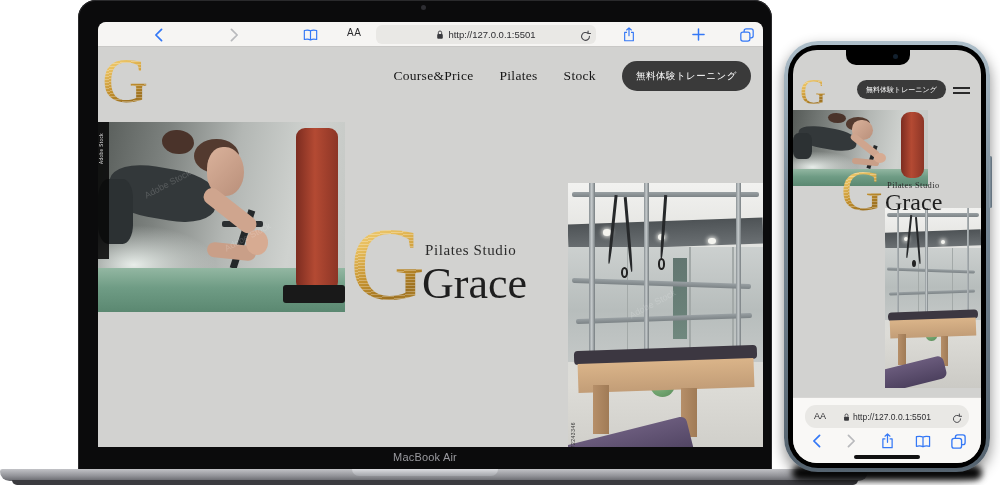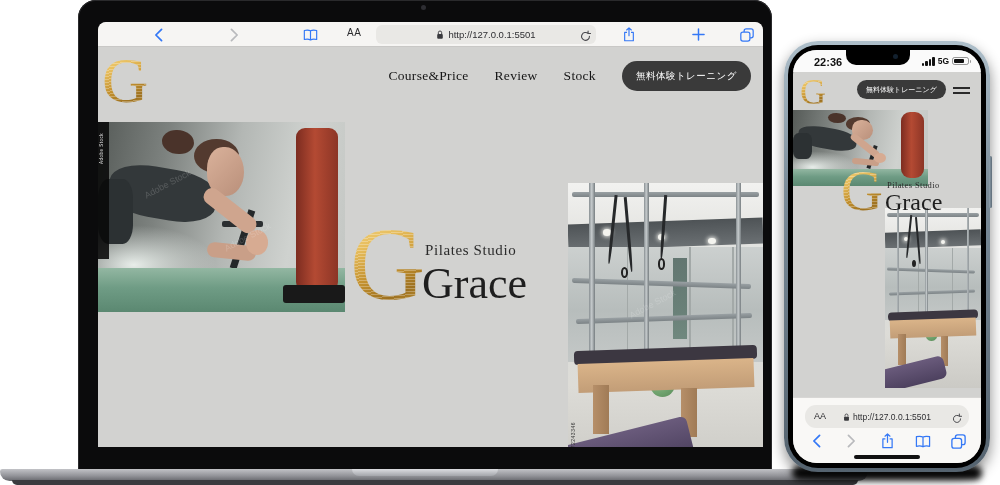--- a/index.html
+++ b/index.html
@@ -231,21 +231,21 @@
               <rect x="1" y="5" width="11" height="11" rx="2.5" fill="#f6f5f3" stroke="currentColor" stroke-width="1.5"></rect>
             </svg>
         </div>
       </div>
 
       <div class="site">
         <div class="d-logo-g gold">G</div>
 
         <div class="d-nav">
           <a href="#">Course&amp;Price</a>
-          <a href="#">Review</a>
+          <a href="#">Pilates</a>
           <a href="#">Stock</a>
           <button class="cta-pill d-cta">無料体験トレーニング</button>
         </div>
 
         <div class="photo d-hero">
           <div class="pp-wall"></div>
           <div class="pp-glow"></div>
           <div class="pp-chair-a"></div>
           <div class="pp-chair-b"></div>
           <div class="pp-mat"></div>
@@ -296,52 +296,38 @@
           <span class="wm" style="left:30%;top:40%;">Adobe Stock</span>
           <span class="pe-id">#172243346</span>
         </div>
 
         <div class="d-big-g gold">G</div>
         <div class="d-brand-sub serif">Pilates Studio</div>
         <div class="d-brand-name serif">Grace</div>
       </div>
     </div>
 
+    <div class="mac-label">MacBook Air</div>
   </div>
 
   <div class="mac-base"></div>
   <div class="mac-scoop"></div>
   <div class="mac-underside"></div>
 
   <div class="phone-shadow"></div>
 
   <div class="iphone">
     <div class="side-btn"></div>
     <div class="iphone-bezel"></div>
     <div class="iphone-notch">
       <div class="notch-cam"></div>
     </div>
 
     <div class="iphone-screen">
 
-      <div class="p-status">
-        <span class="p-time">22:36</span>
-        <span class="p-right">
-          <span class="sig">
-            <i style="height:3px;"></i>
-              <i style="height:5px;"></i>
-              <i style="height:7px;"></i>
-              <i style="height:9px;"></i>
-          </span>
-          <span class="p-5g">5G</span>
-          <span class="batt">
-              <i></i>
-            </span>
-        </span>
-      </div>
 
       <div class="p-header-g gold">G</div>
       <button class="cta-pill p-cta">無料体験トレーニング</button>
       <div class="p-burger">
           <i></i>
           <i></i>
         </div>
 
       <div class="photo p-hero">
         <div class="pp-wall"></div>

